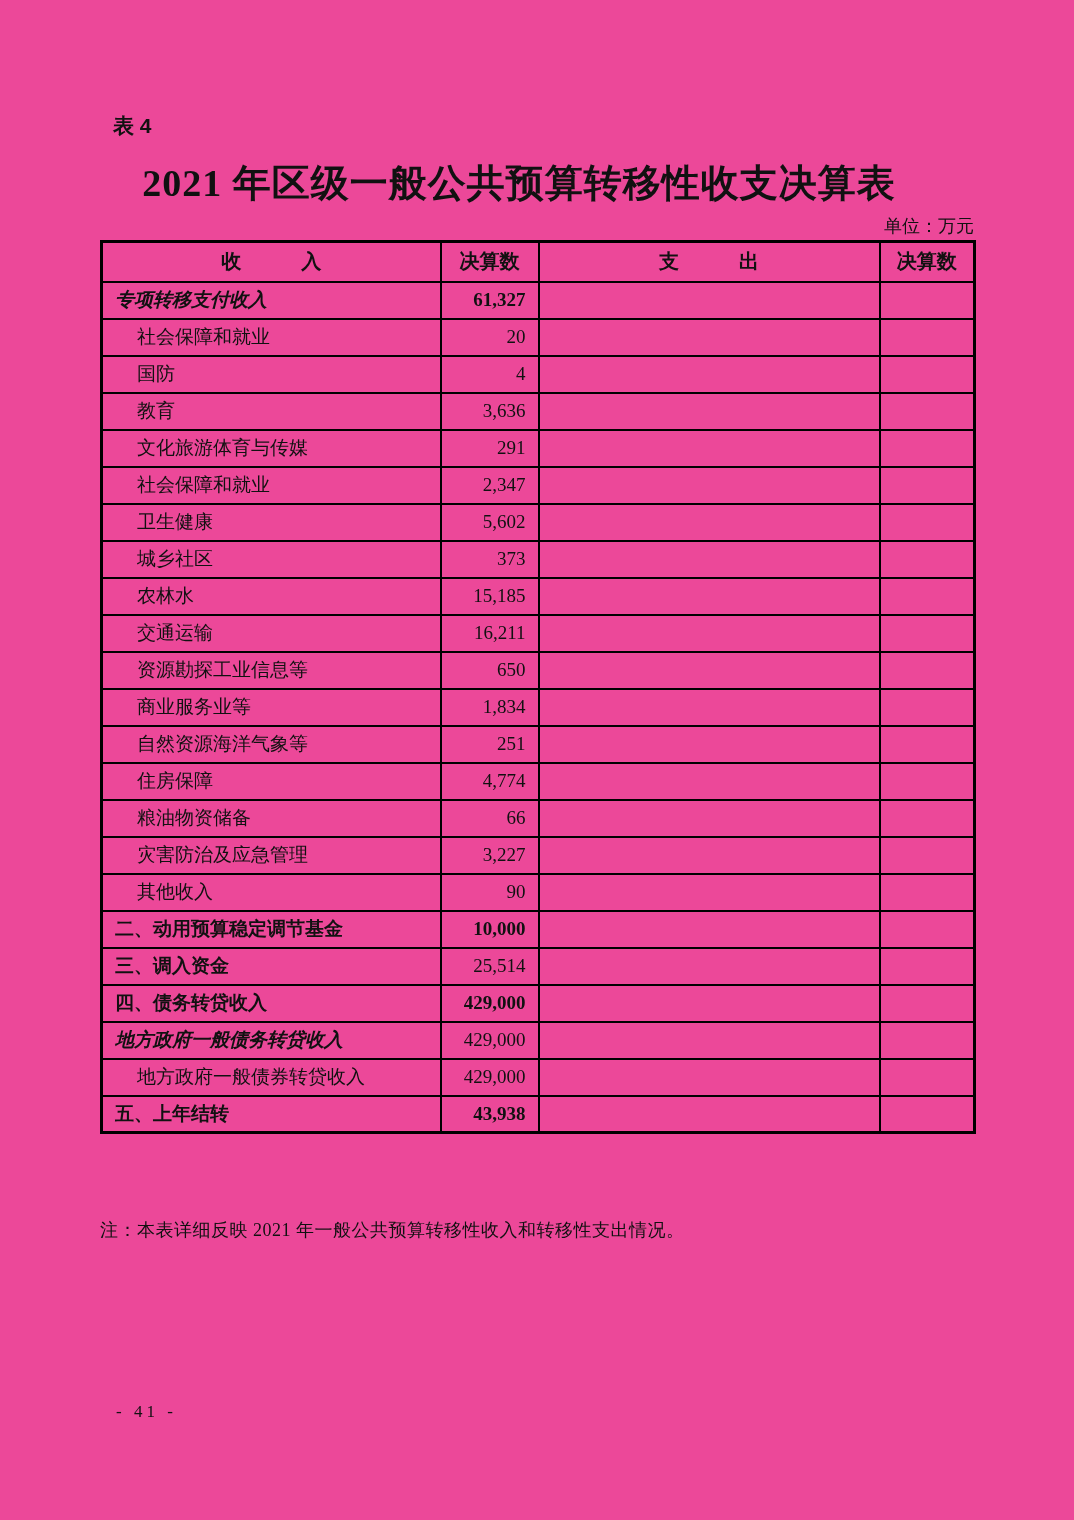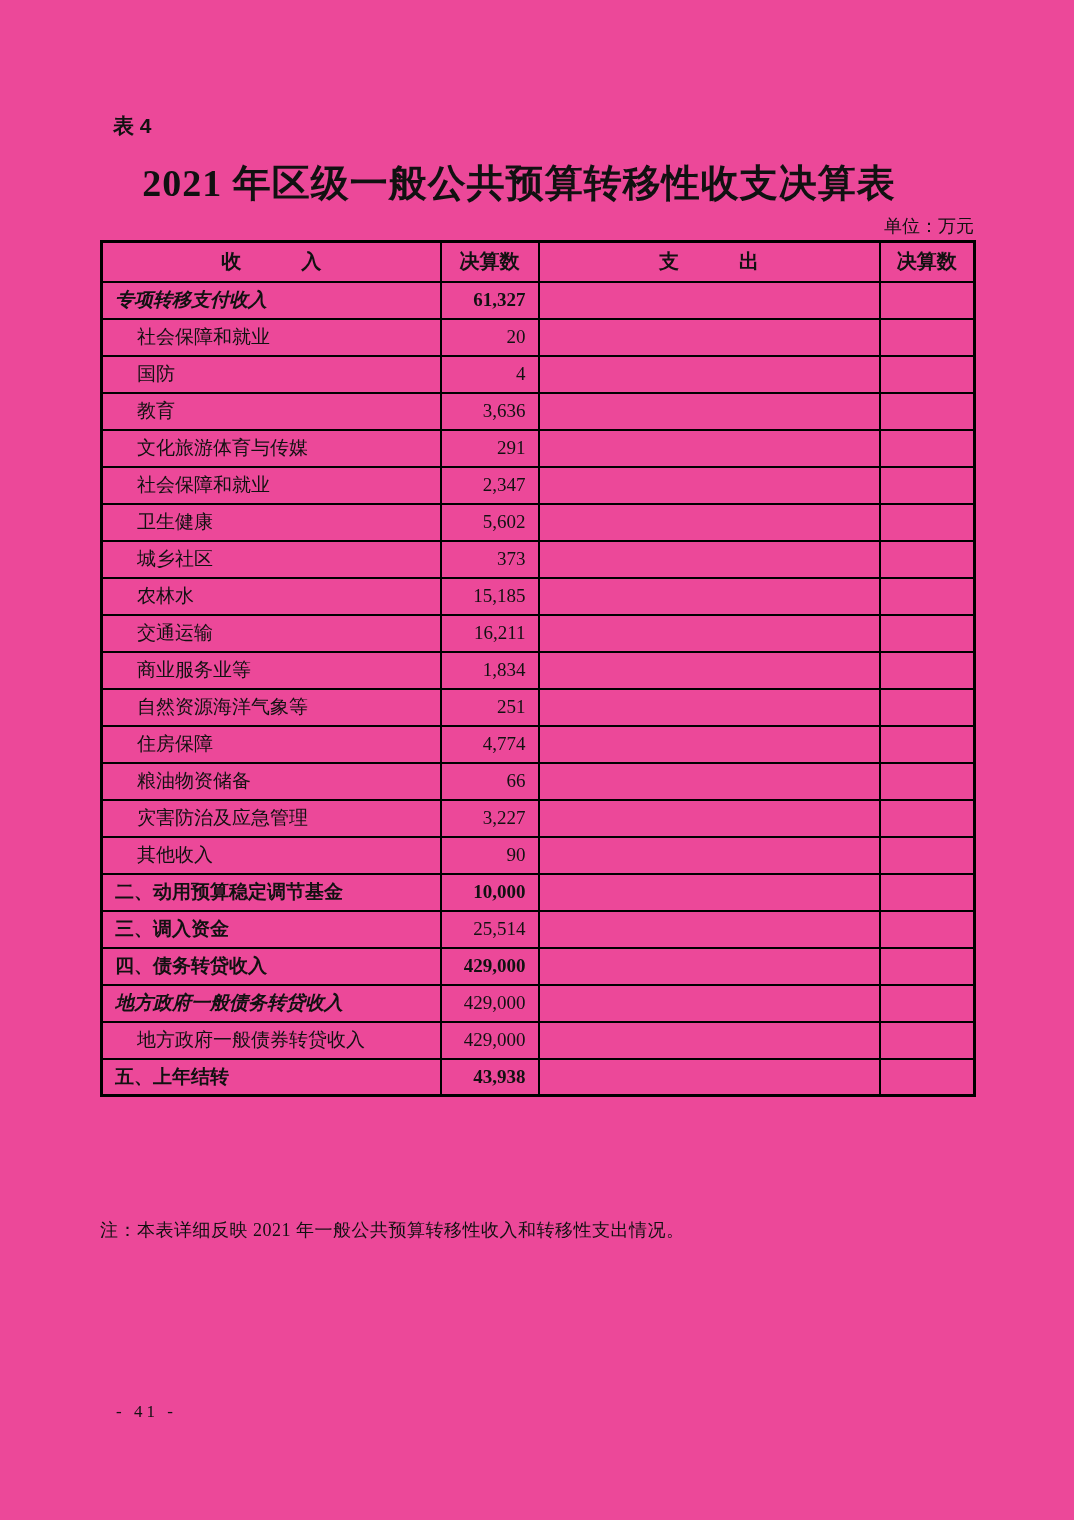--- a/index.html
+++ b/index.html
@@ -172,20 +172,26 @@
       <td class="c-expense"></td>
       <td class="c-value"></td>
     </tr>
         <tr>
       <td class="c-label indent">交通运输</td>
       <td class="c-value">16,211</td>
       <td class="c-expense"></td>
       <td class="c-value"></td>
     </tr>
         <tr>
+      <td class="c-label indent">资源勘探工业信息等</td>
+      <td class="c-value">650</td>
+      <td class="c-expense"></td>
+      <td class="c-value"></td>
+    </tr>
+        <tr>
       <td class="c-label indent">商业服务业等</td>
       <td class="c-value">1,834</td>
       <td class="c-expense"></td>
       <td class="c-value"></td>
     </tr>
         <tr>
       <td class="c-label indent">自然资源海洋气象等</td>
       <td class="c-value">251</td>
       <td class="c-expense"></td>
       <td class="c-value"></td>

